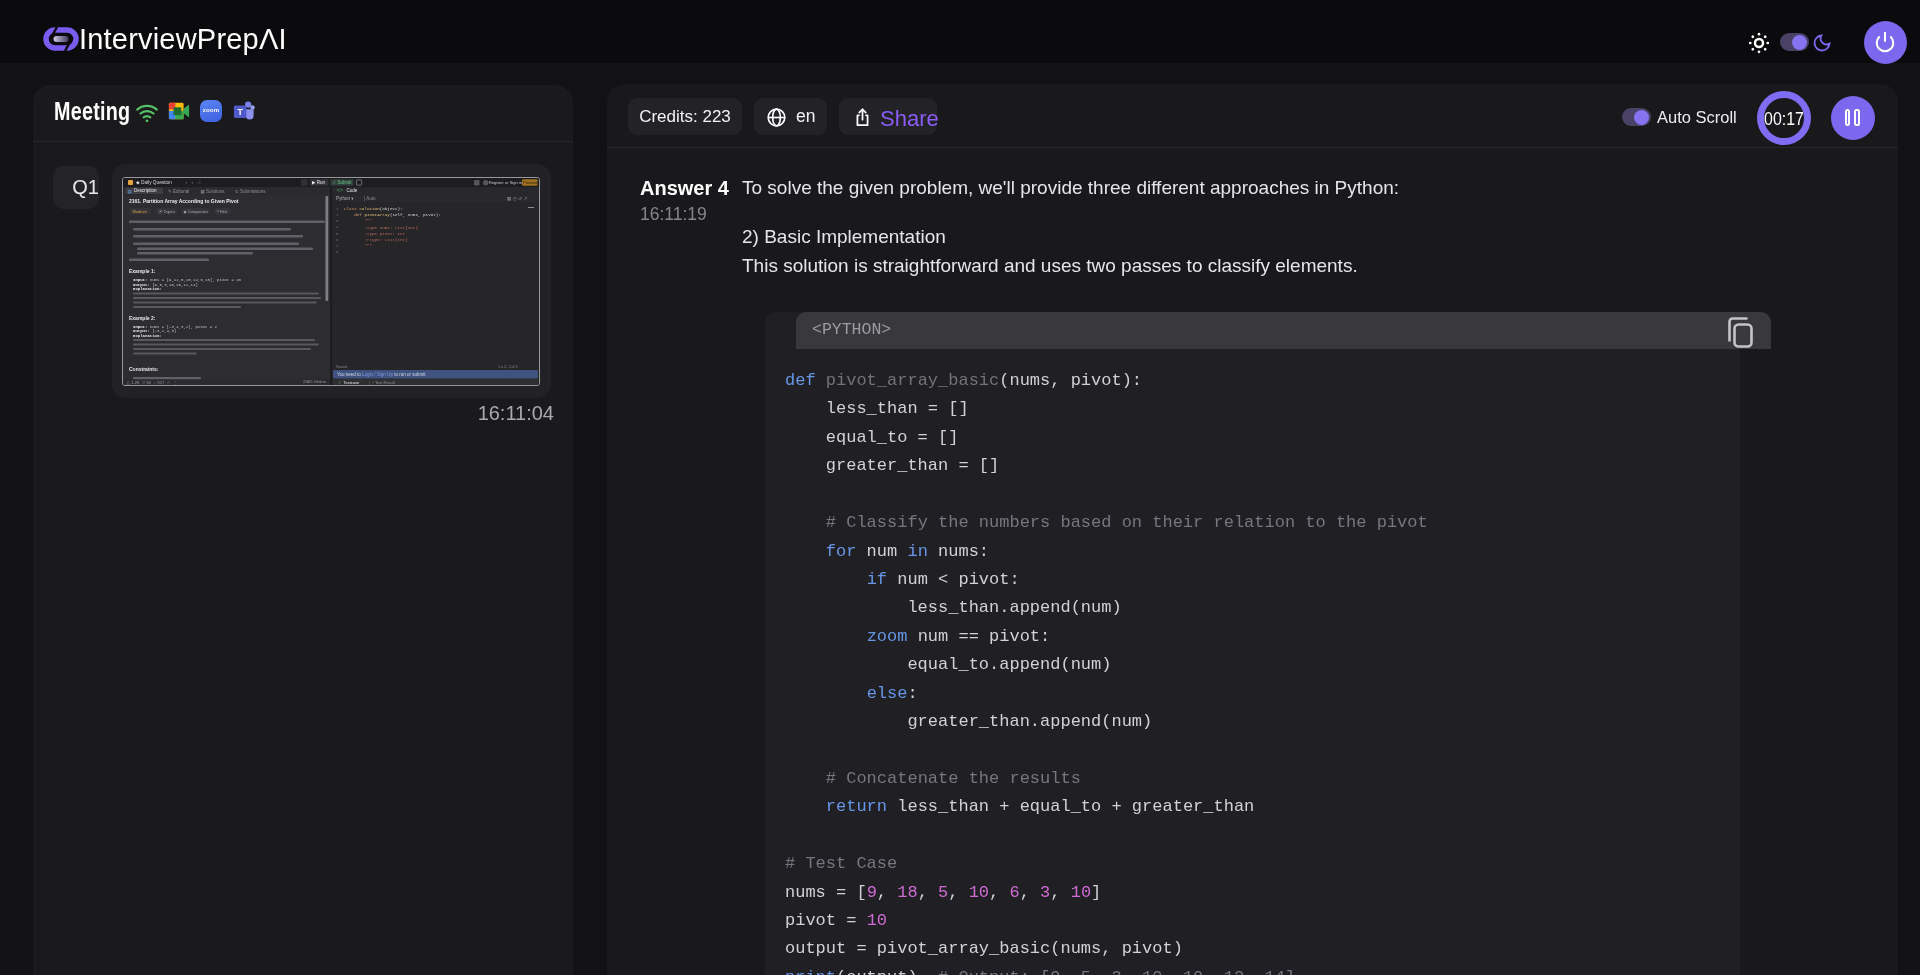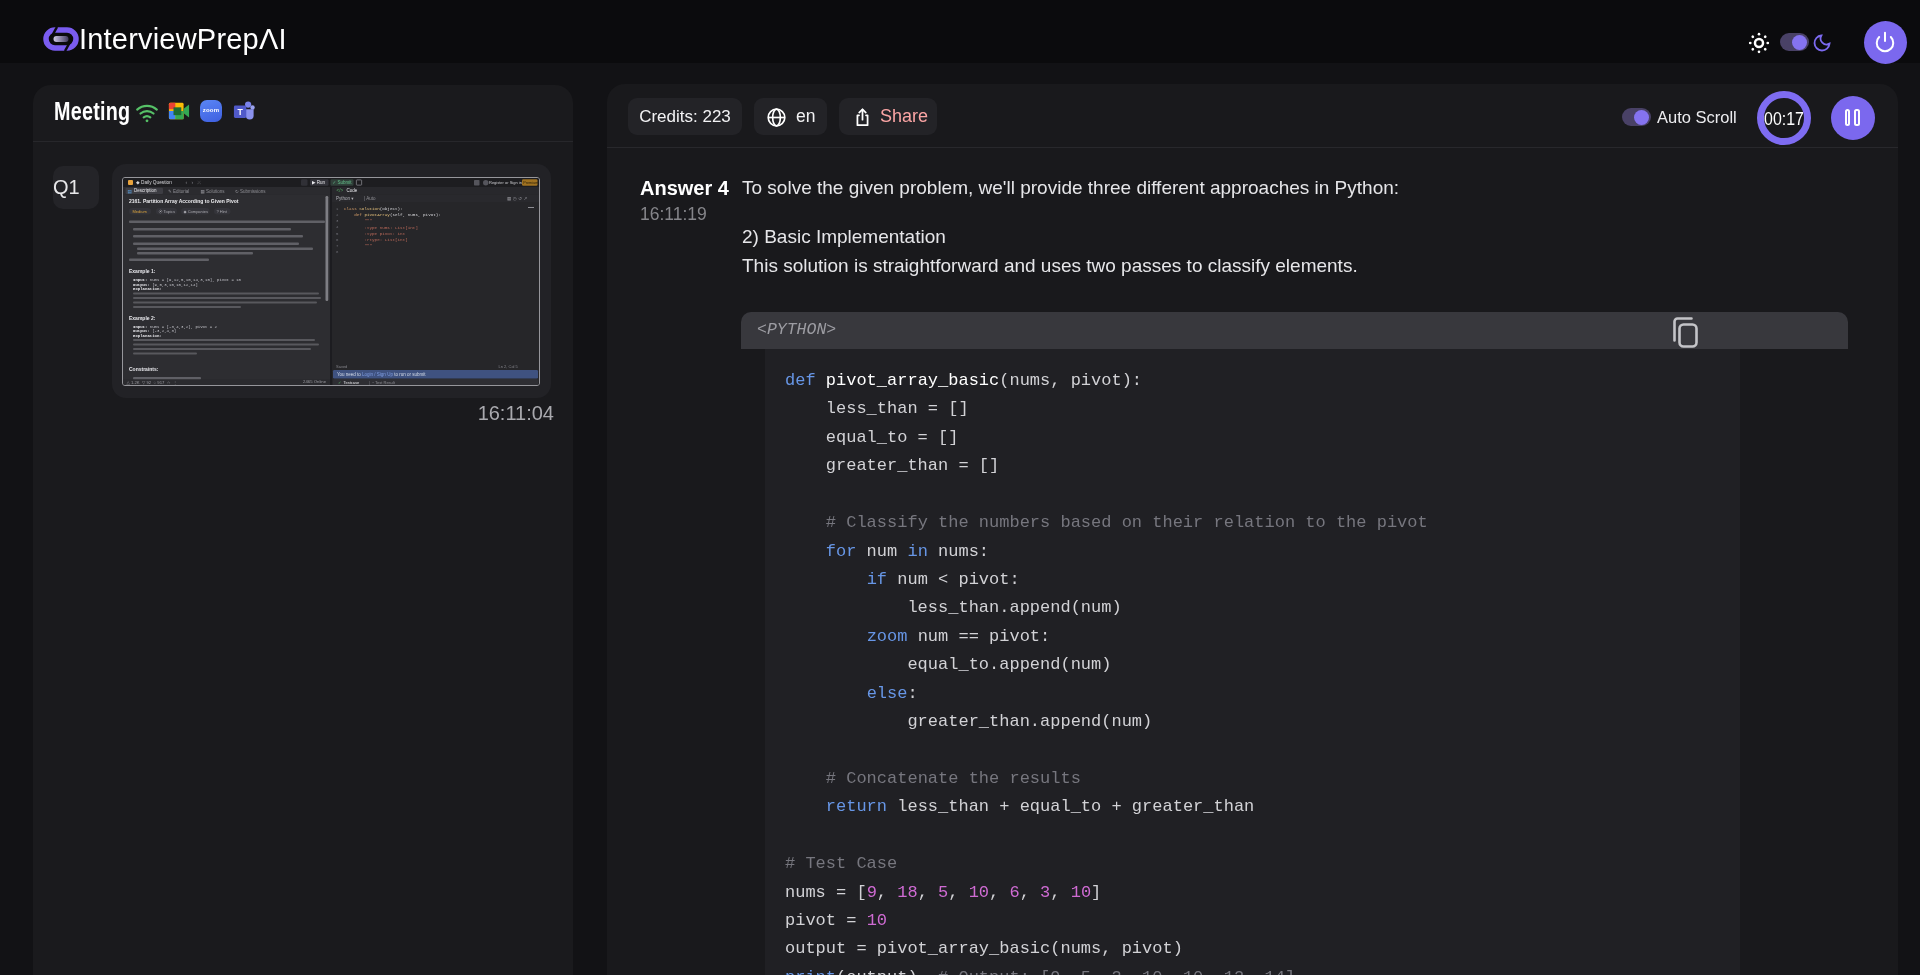--- a/index.html
+++ b/index.html
@@ -89,21 +89,21 @@
   <svg width="22" height="22" viewBox="0 0 24 24">
     <circle cx="16.5" cy="5" r="3.4" fill="#7b83eb"></circle>
     <circle cx="21.3" cy="8.2" r="2.4" fill="#9ba2f0"></circle>
     <path d="M14 10 h8.5 v7 a4.2 4.2 0 0 1-8.5 0z" fill="#8a91ee"></path>
     <rect x="1" y="6" width="13.5" height="13.5" rx="1.5" fill="#5059c9"></rect>
     <text x="7.7" y="16.8" font-size="9.5" fill="#fff" text-anchor="middle" font-family="Liberation Sans" font-weight="bold">T</text>
   </svg>
 </div>
 <div class="abs" style="left:33px; top:141px; width:540px; height:1px; background:#27272b;"></div>
 
-<div class="abs" style="left:53px; top:166px; width:46px; height:43px; background:#242428; border-radius:10px; text-align:left;">
+<div class="abs" style="left:53px; top:166px; width:46px; height:43px; background:#242428; border-radius:10px; text-align:right;">
   <span style="font-size:20px; color:#e8e8ea; line-height:43px;">Q1</span>
 </div>
 
 <div class="abs" id="thumbcard" style="left:112px; top:164px; width:439px; height:234px; background:#222226; border-radius:14px;"></div>
 <div class="abs" id="shot" style="left:122px; top:177px; width:418px; height:209px; background:#2b2b2f; border:1px solid #96969b; border-radius:3px; overflow:hidden;">
 <div id="ss" style="position:absolute; left:0; top:0; width:1664px; height:828px; transform:scale(0.25); transform-origin:0 0; font-family:'Liberation Sans',sans-serif;">
 
   <div class="abs" style="left:0; top:0; width:1664px; height:36px; background:#1d1d20;">
     <div class="abs" style="left:20px; top:8px; width:20px; height:20px; background:#e8a33d; border-radius:4px;"></div>
     <div class="abs" style="left:52px; top:7px; font-size:19px; color:#d8d8dc;">◆ Daily Question</div>
@@ -232,42 +232,42 @@
     <line x1="2.5" y1="12" x2="21.5" y2="12"></line>
   </svg>
   <span style="position:absolute; left:42px; top:8px; font-size:17.5px; color:#f2f2f4;">en</span>
 </div>
 <div class="abs" style="left:839px; top:98px; width:98px; height:37px; background:#232327; border-radius:9px;">
   <svg width="21" height="21" viewBox="0 0 24 24" fill="none" stroke="#fff" stroke-width="2" stroke-linecap="round" stroke-linejoin="round" style="position:absolute; left:13px; top:9px;">
     <path d="M12 14.5V3"></path>
     <path d="M8.2 6.3 12 2.6 15.8 6.3"></path>
     <path d="M8 9.5H6.2v11.3h11.6V9.5H16"></path>
   </svg>
-  <span style="position:absolute; left:41px; top:8px; font-size:18px; color:#fca5a5;">Share</span>
+  <span style="position:absolute; left:41px; top:8px; font-size:22px; color:#8b5cf6;">Share</span>
 </div>
 
 <div class="abs" style="left:1622px; top:108px; width:29px; height:18px; background:#494166; border-radius:9px;"></div>
 <div class="abs" style="left:1634px; top:109.5px; width:15px; height:15px; background:#8573f0; border-radius:50%;"></div>
 <div class="abs" style="left:1657px; top:108px; font-size:16.5px; color:#ececef;">Auto Scroll</div>
 <div class="abs" style="left:1757px; top:91px; width:54px; height:54px; border:7px solid #7e6cf2; border-radius:50%;"></div>
 <div class="abs" style="left:1756px; top:108px; width:56px; text-align:center; font-size:18.5px; color:#fff; transform:scaleX(0.86); transform-origin:50% 0;">00:17</div>
 <div class="abs" style="left:1831px; top:96px; width:44px; height:44px; background:#7b68ee; border-radius:50%;">
   <div style="position:absolute; left:13.5px; top:13px; width:5.5px; height:17px; border:2px solid #fff; border-radius:2.5px;"></div>
   <div style="position:absolute; left:23px; top:13px; width:5.5px; height:17px; border:2px solid #fff; border-radius:2.5px;"></div>
 </div>
 <div class="abs" style="left:607px; top:147px; width:1291px; height:1px; background:#28282c;"></div>
 
 <div class="abs" style="left:640px; top:177px; font-size:20px; font-weight:bold; color:#fff;">Answer 4</div>
 <div class="abs" style="left:640px; top:204px; font-size:17.5px; color:#85858a;">16:11:19</div>
 <div class="abs" style="left:742px; top:177px; font-size:19px; color:#e6e6e9;">To solve the given problem, we'll provide three different approaches in Python:</div>
 <div class="abs" style="left:742px; top:226px; font-size:19px; color:#e6e6e9;">2) Basic Implementation</div>
 <div class="abs" style="left:742px; top:255px; font-size:19px; color:#e6e6e9;">This solution is straightforward and uses two passes to classify elements.</div>
 
 <div class="abs" style="left:765px; top:312px; width:975px; height:663px; background:#202024; border-radius:10px 10px 0 0;"></div>
-<div class="abs" style="left:741px; top:312px; width:1107px; height:37px; background:#38383d; border-radius:10px 10px 0 0;font-style:italic;">
+<div class="abs" style="left:796px; top:312px; width:975px; height:37px; background:#38383d; border-radius:10px 10px 0 0;">
   <span style="position:absolute; left:16px; top:8px; font-family:'Liberation Mono',monospace; font-size:16.5px; color:#9c9ca2;">&lt;PYTHON&gt;</span>
   <svg width="28" height="34" viewBox="0 0 28 34" fill="none" stroke="#c4c4c8" stroke-width="2.6" style="position:absolute; left:930px; top:3px;">
     <rect x="8.5" y="9.5" width="17" height="22" rx="4"></rect>
     <path d="M3.5 25.5 V6.5 a3 3 0 0 1 3-3 H20.5" stroke-linecap="round"></path>
   </svg>
 </div>
 <pre class="abs" id="code" style="left:785px; top:367px; font-family:'Liberation Mono',monospace; font-size:17px; line-height:28.42px; color:#d2d2d6;"><span class="k">def</span> <span class="f">pivot_array_basic</span>(nums, pivot):
     less_than = []
     equal_to = []
     greater_than = []
@@ -283,14 +283,14 @@
 
     <span class="c"># Concatenate the results</span>
     <span class="k">return</span> less_than + equal_to + greater_than
 
 <span class="c"># Test Case</span>
 nums = [<span class="n">9</span>, <span class="n">18</span>, <span class="n">5</span>, <span class="n">10</span>, <span class="n">6</span>, <span class="n">3</span>, <span class="n">10</span>]
 pivot = <span class="n">10</span>
 output = pivot_array_basic(nums, pivot)
 <span class="k">print</span>(output)  <span class="c"># Output: [9, 5, 3, 10, 10, 12, 14]</span></pre>
 <style>
-  .k { color:#6796e6; } .f { color:#ffffff; } .c { color:#76767e; } .n { color:#cf6bd3; }
+  .k { color:#6796e6; } .f { color:#737373; } .c { color:#76767e; } .n { color:#cf6bd3; }
 </style>
 
 </body></html>

